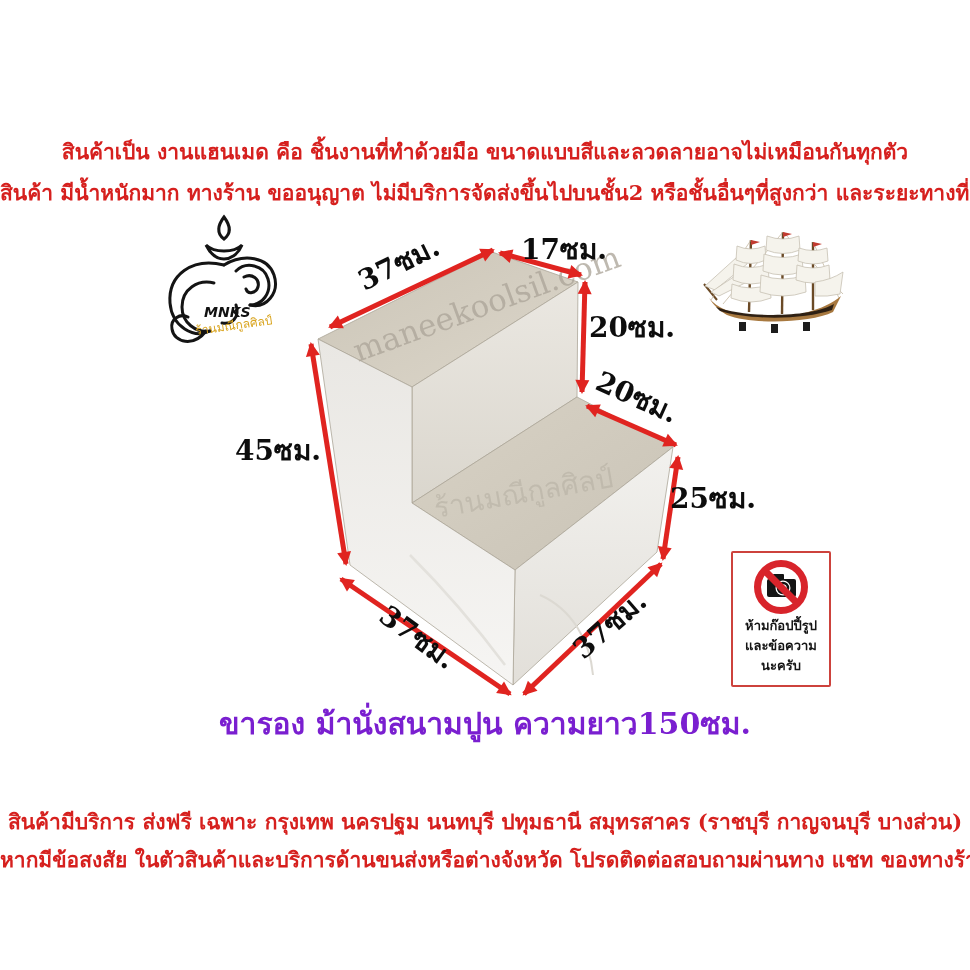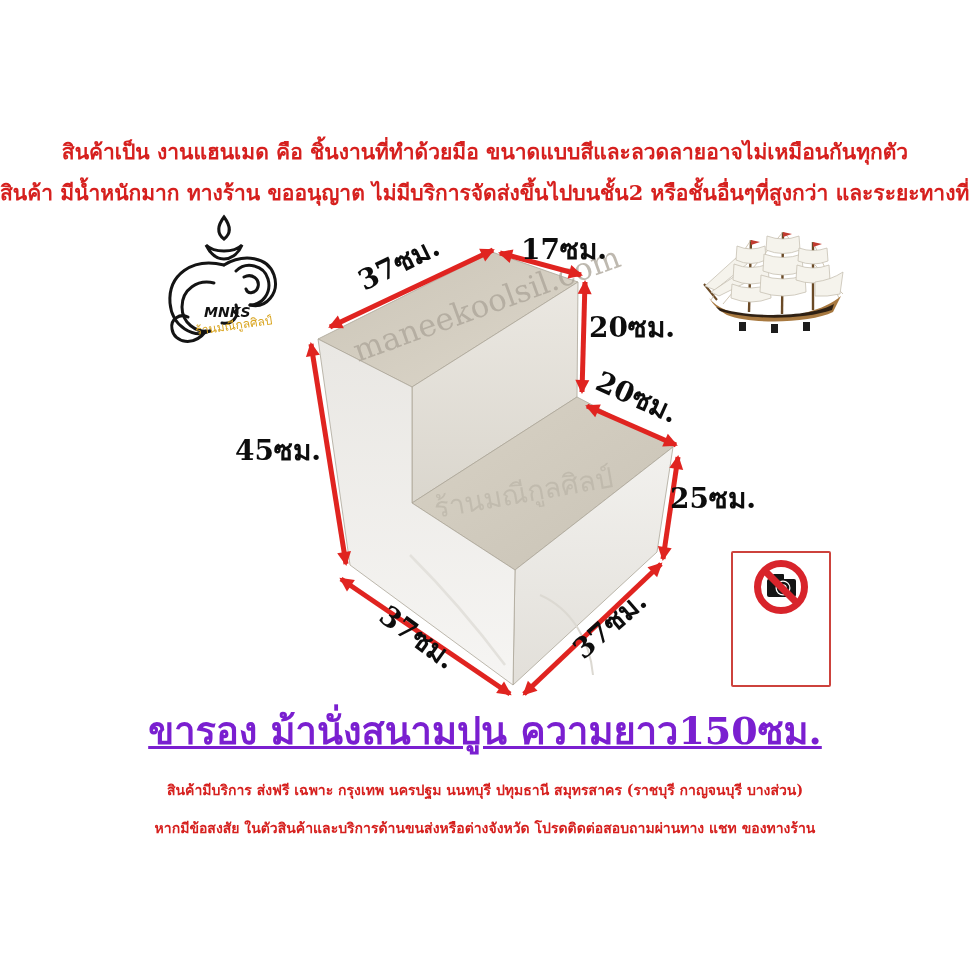--- a/index.html
+++ b/index.html
@@ -4,25 +4,25 @@
 <style>
   html,body{margin:0;padding:0;background:#fff;}
   .canvas{position:relative;width:970px;height:970px;background:#ffffff;overflow:hidden;
           font-family:"DejaVu Serif","Liberation Serif",serif;}
   .abs{position:absolute;}
   .nowrap{white-space:nowrap;}
 
   
   .notice{left:0;right:0;text-align:center;color:#d6201e;font-weight:bold;}
   .notice-top{top:131px;font-size:21px;line-height:41px;}
-  .notice-bottom{top:771px;font-size:14px;line-height:38px;}
+  .notice-bottom{top:803px;font-size:21px;line-height:38px;}
 
   
   .title{left:0;right:0;top:700px;text-align:center;color:#7a1fd0;
-         font-weight:bold;font-size:38px;text-decoration:underline;}
+         font-weight:bold;font-size:30px;}
 
   
   .tagline{color:#161616;font-weight:bold;font-size:22px;}
   .tagline-1{left:137px;top:498px;}
   .tagline-2{left:119px;top:532px;}
 
   
   .product-svg{left:210px;top:225px;}
   .product-svg .dim-label{font-family:"DejaVu Serif","Liberation Serif",serif;
         font-weight:bold;font-size:28px;fill:#0d0d0d;text-anchor:middle;}
@@ -175,20 +175,25 @@
 
   <div class="abs sign">
     <svg class="sign-symbol" width="58" height="58" viewBox="0 0 58 58">
       <rect x="15" y="21" width="29" height="18" rx="2" fill="#141414"></rect>
       <rect x="21" y="16" width="11" height="6" rx="1" fill="#141414"></rect>
       <circle cx="31" cy="30" r="7.5" fill="#ffffff"></circle>
       <circle cx="31" cy="30" r="5" fill="none" stroke="#141414" stroke-width="2.5"></circle>
       <circle cx="29" cy="29" r="23.5" fill="none" stroke="#d8242b" stroke-width="7"></circle>
       <line x1="12" y1="12" x2="46" y2="46" stroke="#d8242b" stroke-width="7"></line>
     </svg>
+    <div class="sign-text">
+      <div>ห้ามก๊อปปี้รูป</div>
+      <div>และข้อความ</div>
+      <div>นะครับ</div>
+    </div>
   </div>
 
   <div class="abs title nowrap">ขารอง ม้านั่งสนามปูน ความยาว150ซม.</div>
 
   <div class="abs notice notice-bottom">
     <div class="nowrap">สินค้ามีบริการ ส่งฟรี เฉพาะ กรุงเทพ นครปฐม นนทบุรี ปทุมธานี สมุทรสาคร (ราชบุรี กาญจนบุรี บางส่วน)</div>
     <div class="nowrap">หากมีข้อสงสัย ในตัวสินค้าและบริการด้านขนส่งหรือต่างจังหวัด โปรดติดต่อสอบถามผ่านทาง แชท ของทางร้าน</div>
   </div>
 
 </div>

